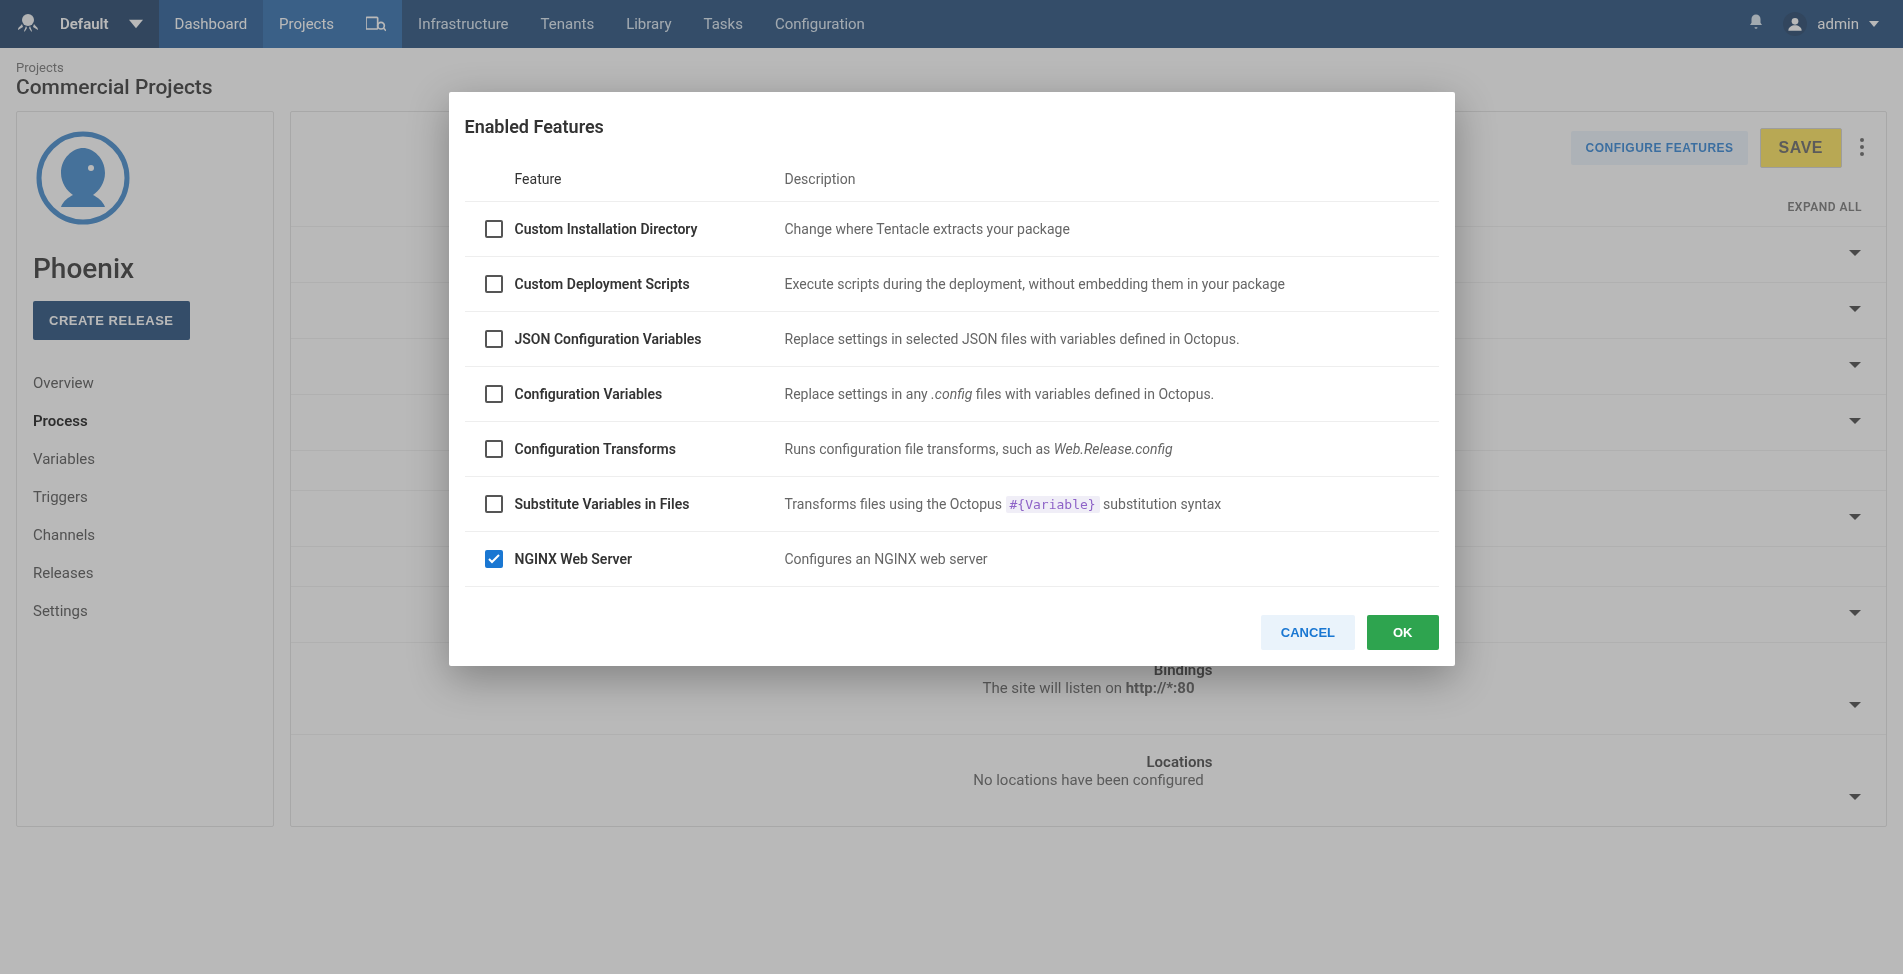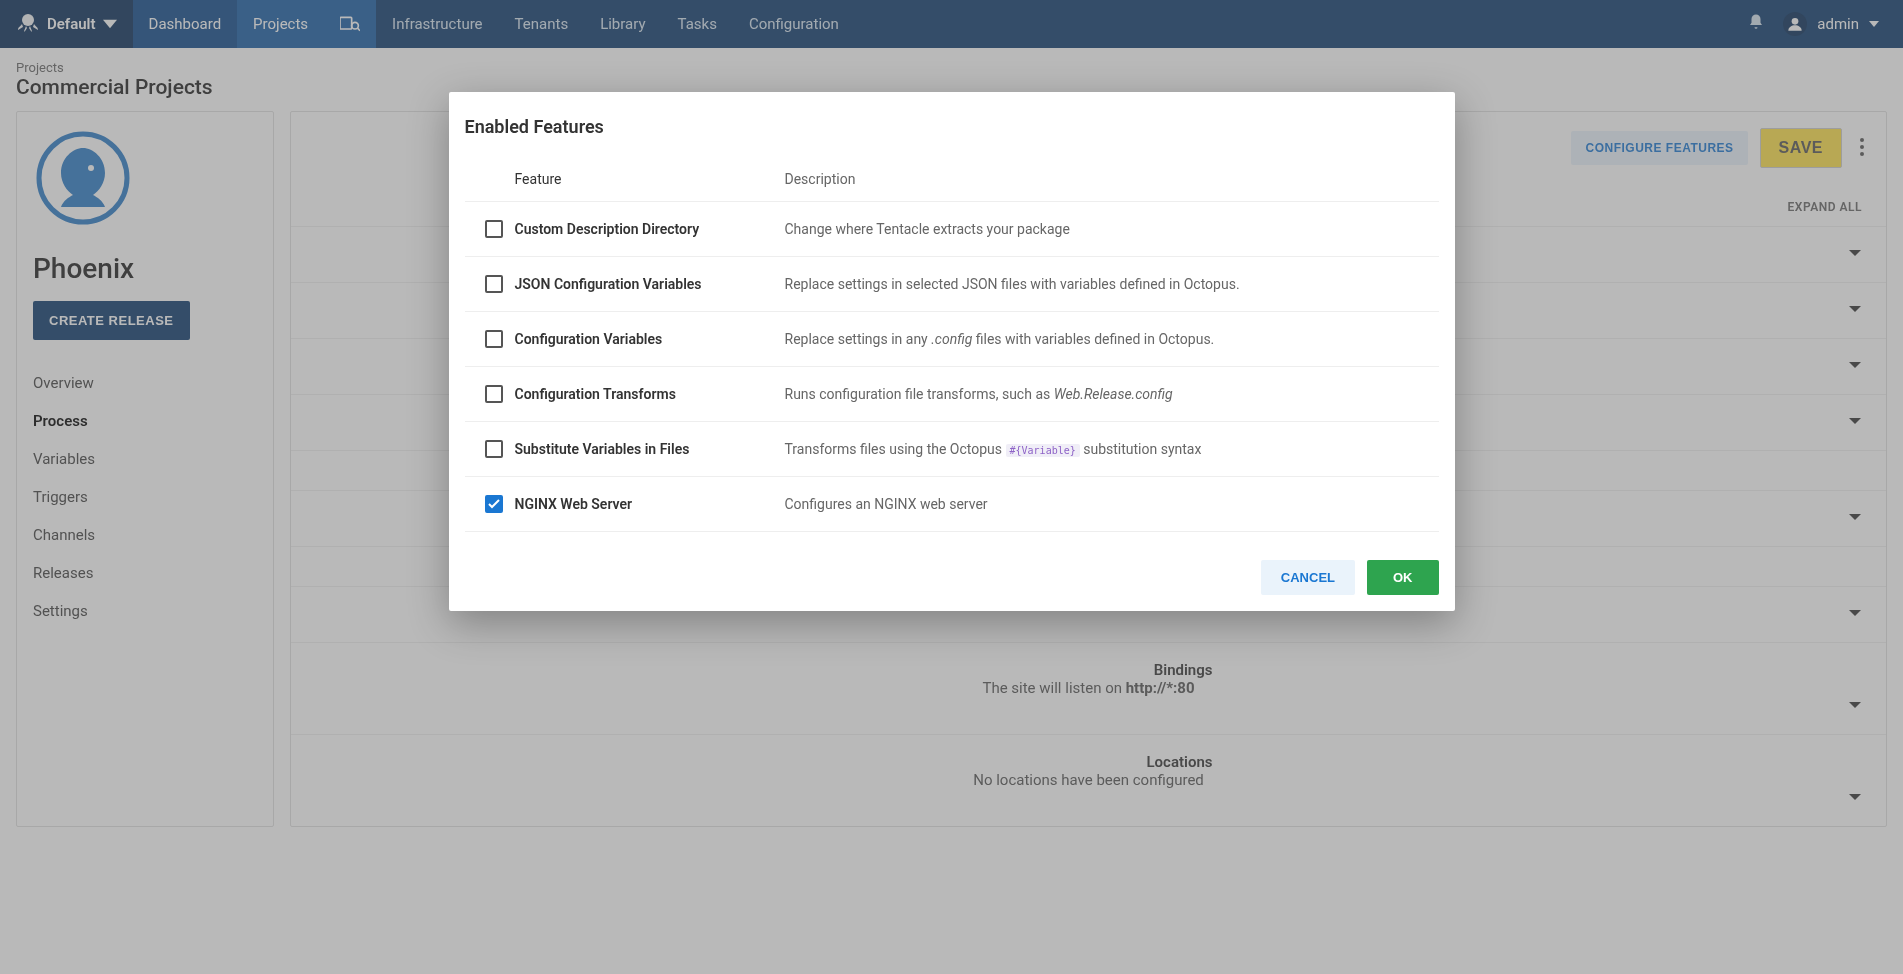--- a/index.html
+++ b/index.html
@@ -19,21 +19,21 @@
       align-items: center;
       color: #d6e3ef;
       font-size: 15px;
     }
     .topnav .space-switch {
       display: flex;
       align-items: center;
       background: #0a2f59;
       height: 48px;
       padding: 0 16px;
-      gap: 7px;
+      gap: 20px;
       color: #fff;
       font-weight: 600;
     }
     .topnav .space-switch svg { width: 14px; height: 14px; fill: #fff; }
     .topnav .logo svg { width: 24px; height: 24px; fill: #fff; opacity: 0.95; }
     .topnav .nav-item {
       height: 48px;
       padding: 0 16px;
       display: flex;
       align-items: center;
@@ -231,21 +231,21 @@
     .mcol-feat { width: 300px; display: flex; align-items: center; gap: 12px; font-size: 14px; font-weight: 600; color: #333;}
     .mcol-desc { flex: 1; font-size: 14px; color: #666;}
     .cbox {
       width: 18px; height: 18px; border: 2px solid #555; border-radius: 2px; flex:none;
       display:flex;align-items:center;justify-content:center;cursor:pointer;
     }
     .cbox.checked { background:#1a77d2;border-color:#1a77d2; }
     .cbox.checked svg { width:14px;height:14px;fill:#fff; }
     .code-chip {
       font-family: monospace; background:#f0eef7;color:#8e63c7;
-      padding:1px 4px;border-radius:2px;font-size:10px;
+      padding:1px 4px;border-radius:2px;font-size:13px;
     }
     .mactions {
       display: flex;
       justify-content: flex-end;
       gap: 12px;
       padding: 28px 16px 0 16px;
     }
     .btn-green {
       background:#2ea44f;color:#fff;border:none;
       padding:10px 26px;font-size:13px;font-weight:700;
@@ -421,23 +421,30 @@
         <div class="mcol-feat">
             <span style="width:18px"></span>
             <span style="font-weight:400">Feature</span>
           </div>
         <div class="mcol-desc">Description</div>
       </div>
       <div id="feature-rows">
           <div class="mrow">
             <div class="mcol-feat">
               <div class="cbox"></div>
-              <span>Custom Description Directory</span>
+              <span>Custom Installation Directory</span>
             </div>
             <div class="mcol-desc">Change where Tentacle extracts your package</div>
+          </div>
+          <div class="mrow">
+            <div class="mcol-feat">
+              <div class="cbox"></div>
+              <span>Custom Deployment Scripts</span>
+            </div>
+            <div class="mcol-desc">Execute scripts during the deployment, without embedding them in your package</div>
           </div>
           <div class="mrow">
             <div class="mcol-feat">
               <div class="cbox"></div>
               <span>JSON Configuration Variables</span>
             </div>
             <div class="mcol-desc">Replace settings in selected JSON files with variables defined in Octopus.</div>
           </div>
           <div class="mrow">
             <div class="mcol-feat">

